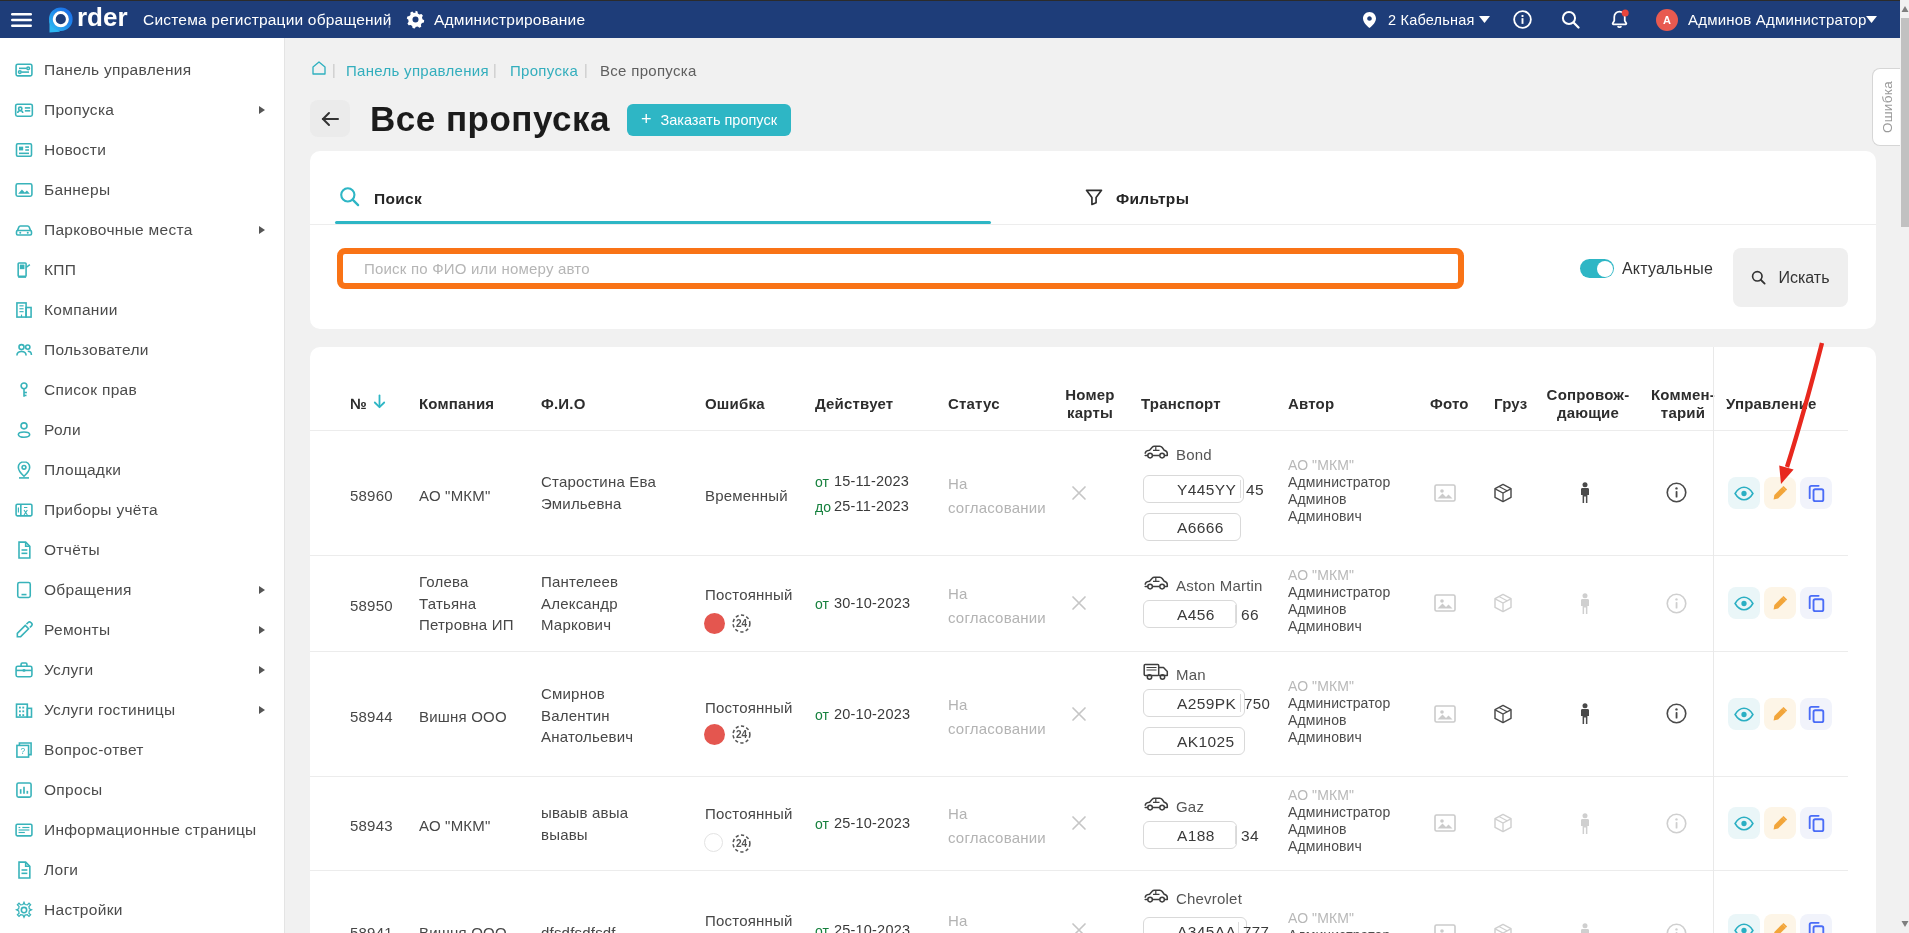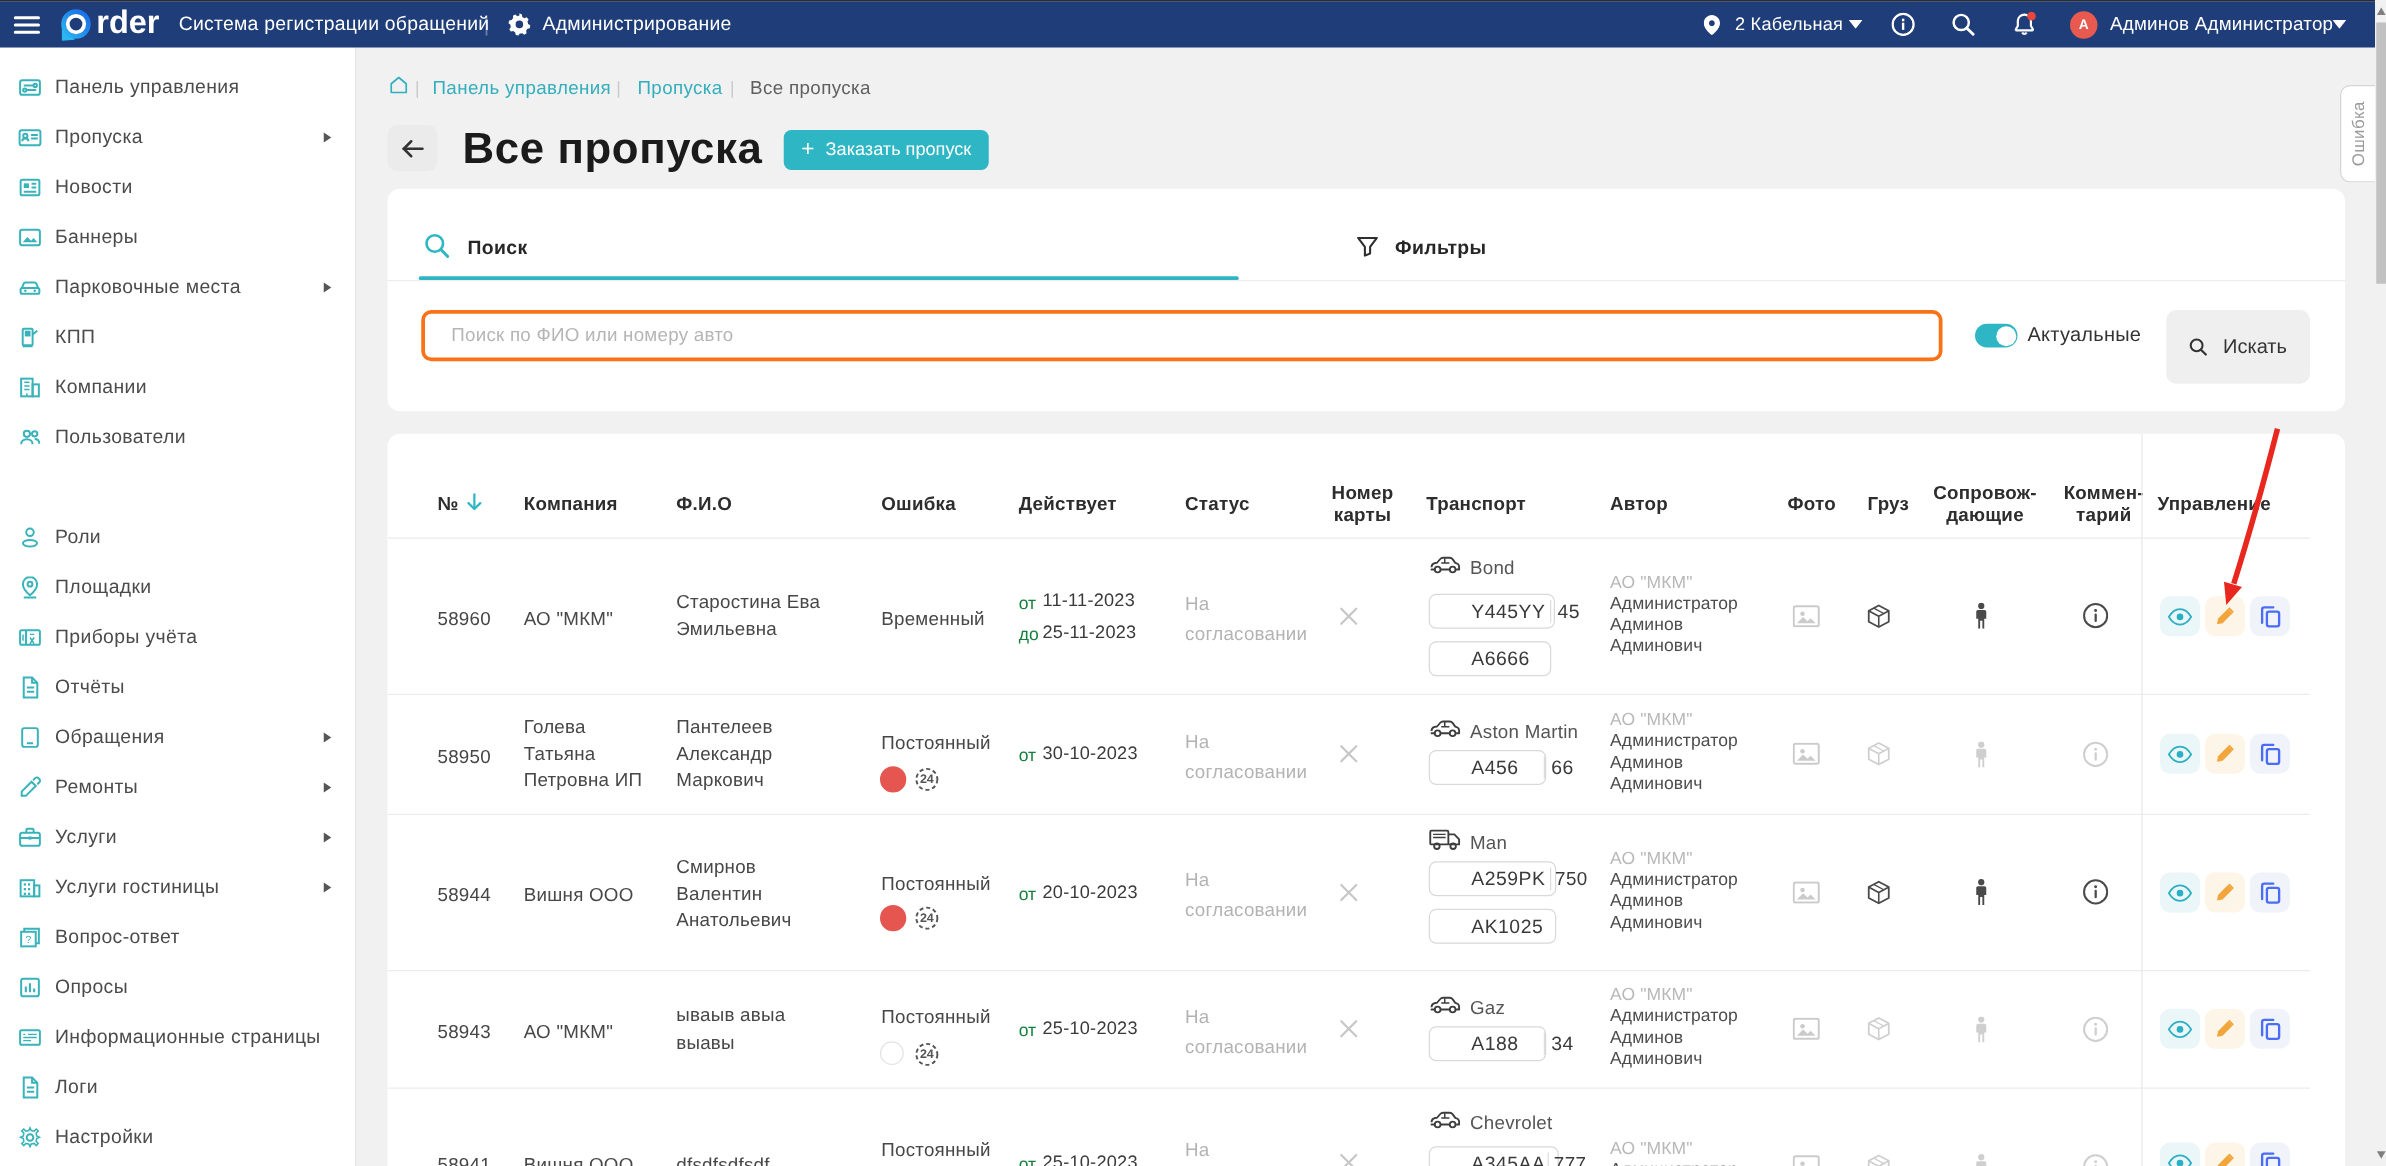--- a/index.html
+++ b/index.html
@@ -252,20 +252,29 @@
     </div>
   <div class="mitem" style="top:292px;">
       <span class="mico"><svg viewBox="0 0 24 24" width="20" height="20" fill="none" stroke="#38b3ba" stroke-width="1.9">
           <circle cx="9" cy="8.5" r="3"></circle>
           <path d="M3.5 18.5 c0-3 2.4-4.8 5.5-4.8 s5.5 1.8 5.5 4.8"></path>
           <circle cx="16.5" cy="8.5" r="2.6"></circle>
           <path d="M16.5 13.5 c2.6 0 4.4 1.7 4.4 4.4"></path>
         </svg></span>
       <span class="mtxt">Пользователи</span>
     </div>
+  <div class="mitem" style="top:332px;">
+      <span class="mico"><svg viewBox="0 0 24 24" width="20" height="20" fill="none" stroke="#38b3ba" stroke-width="1.9">
+          <circle cx="12" cy="7" r="3.5"></circle>
+          <line x1="12" y1="10.5" x2="12" y2="20"></line>
+          <line x1="12" y1="15" x2="15.5" y2="15"></line>
+          <line x1="12" y1="18.5" x2="15" y2="18.5"></line>
+        </svg></span>
+      <span class="mtxt">Список прав</span>
+    </div>
   <div class="mitem" style="top:372px;">
       <span class="mico"><svg viewBox="0 0 24 24" width="20" height="20" fill="none" stroke="#38b3ba" stroke-width="1.9">
           <circle cx="12" cy="7" r="3.6"></circle>
           <ellipse cx="12" cy="17.5" rx="6.8" ry="3.2"></ellipse>
         </svg></span>
       <span class="mtxt">Роли</span>
     </div>
   <div class="mitem" style="top:412px;">
       <span class="mico"><svg viewBox="0 0 24 24" width="20" height="20" fill="none" stroke="#38b3ba" stroke-width="1.9">
           <path d="M12 2 c-3.9 0-6.8 3-6.8 6.8 0 4.8 6.8 10.7 6.8 10.7 s6.8-5.9 6.8-10.7 c0-3.8-2.9-6.8-6.8-6.8 Z"></path>
@@ -418,21 +427,21 @@
           <line x1="13" y1="13" x2="18.2" y2="18.2" stroke="#2eb6c5" stroke-width="2.2" stroke-linecap="round"></line>
         </svg>
     </div>
     <div class="abs" style="left:64px; top:39px; font-size:15.5px; font-weight:bold; color:#262626; letter-spacing:.3px;">Поиск</div>
     <div class="abs" style="left:774px; top:36px;">
       <svg width="20" height="20" viewBox="0 0 24 24" fill="none" stroke="#2e2e2e" stroke-width="2" stroke-linejoin="round">
           <path d="M3 4 H21 L14.5 12.5 V19 L9.5 21 V12.5 Z"></path>
         </svg>
     </div>
     <div class="abs" style="left:806px; top:39px; font-size:15.5px; font-weight:bold; color:#262626; letter-spacing:.3px;">Фильтры</div>
-    <div class="abs" style="left:27px; top:97px; width:1217px; height:41px; border:3px solid #f97316; border-radius:8px; display:flex; align-items:center; padding-left:21px; color:#b5b5b5; font-size:15px; letter-spacing:.2px;">Поиск по ФИО или номеру авто</div>
+    <div class="abs" style="left:27px; top:97px; width:1127px; height:41px; border:6px solid #f97316; border-radius:8px; display:flex; align-items:center; padding-left:21px; color:#b5b5b5; font-size:15px; letter-spacing:.2px;">Поиск по ФИО или номеру авто</div>
     <div class="abs" style="left:1270px; top:108px; width:34px; height:19px; background:#2eb6c5; border-radius:10px;">
       <div class="abs" style="right:1.5px; top:1.5px; width:16px; height:16px; background:#fff; border-radius:50%;"></div>
     </div>
     <div class="abs" style="left:1312px; top:109px; font-size:16px; color:#333; letter-spacing:.2px;">Актуальные</div>
     <div class="abs" style="left:1423px; top:97px; width:115px; height:59px; background:#efefef; border-radius:8px; display:flex; align-items:center; justify-content:center; font-size:16px; color:#333;">
       <svg width="15" height="15" viewBox="0 0 20 20" style="margin-right:12px;">
           <circle cx="8.4" cy="8.4" r="6.3" fill="none" stroke="#333" stroke-width="2.2"></circle>
           <line x1="13" y1="13" x2="18.2" y2="18.2" stroke="#333" stroke-width="2.4" stroke-linecap="round"></line>
         </svg>
       Искать
@@ -464,21 +473,21 @@
     <div class="rowline" style="top:304px; width:1538px;"></div>
     <div class="rowline" style="top:429px; width:1538px;"></div>
     <div class="rowline" style="top:523px; width:1538px;"></div>
     <div class="abs" style="left:1403px; top:0; width:1px; height:700px; background:#e9e9e9;"></div>
 
     <div class="td" style="left:40px; top:138px;">58960</div>
     <div class="td" style="left:109px; top:138px;">АО "МКМ"</div>
     <div class="td" style="left:231px; top:124px;">Старостина Ева<br>Эмильевна</div>
     <div class="td" style="left:395px; top:138px;">Временный</div>
     <div class="ot" style="left:505px; top:127px;">от</div>
-      <div class="dt" style="left:524px; top:126px;">11-11-2023</div>
+      <div class="dt" style="left:524px; top:126px;">15-11-2023</div>
     <div class="ot" style="left:505px; top:152px;">до</div>
       <div class="dt" style="left:524px; top:151px;">25-11-2023</div>
     <div class="td gry" style="left:638px; top:125px; line-height:24px;">На<br>согласовании</div>
     <svg class="ico" style="left:761px; top:138px; color:#c6c6c6;" width="16" height="16">
         <use href="#s-x"></use>
       </svg>
     <svg class="ico" style="left:833px; top:97px; color:#3d3d3d;" width="26" height="16">
         <use href="#s-car"></use>
       </svg>
     <div class="td" style="left:866px; top:97px; color:#555;">Bond</div>

